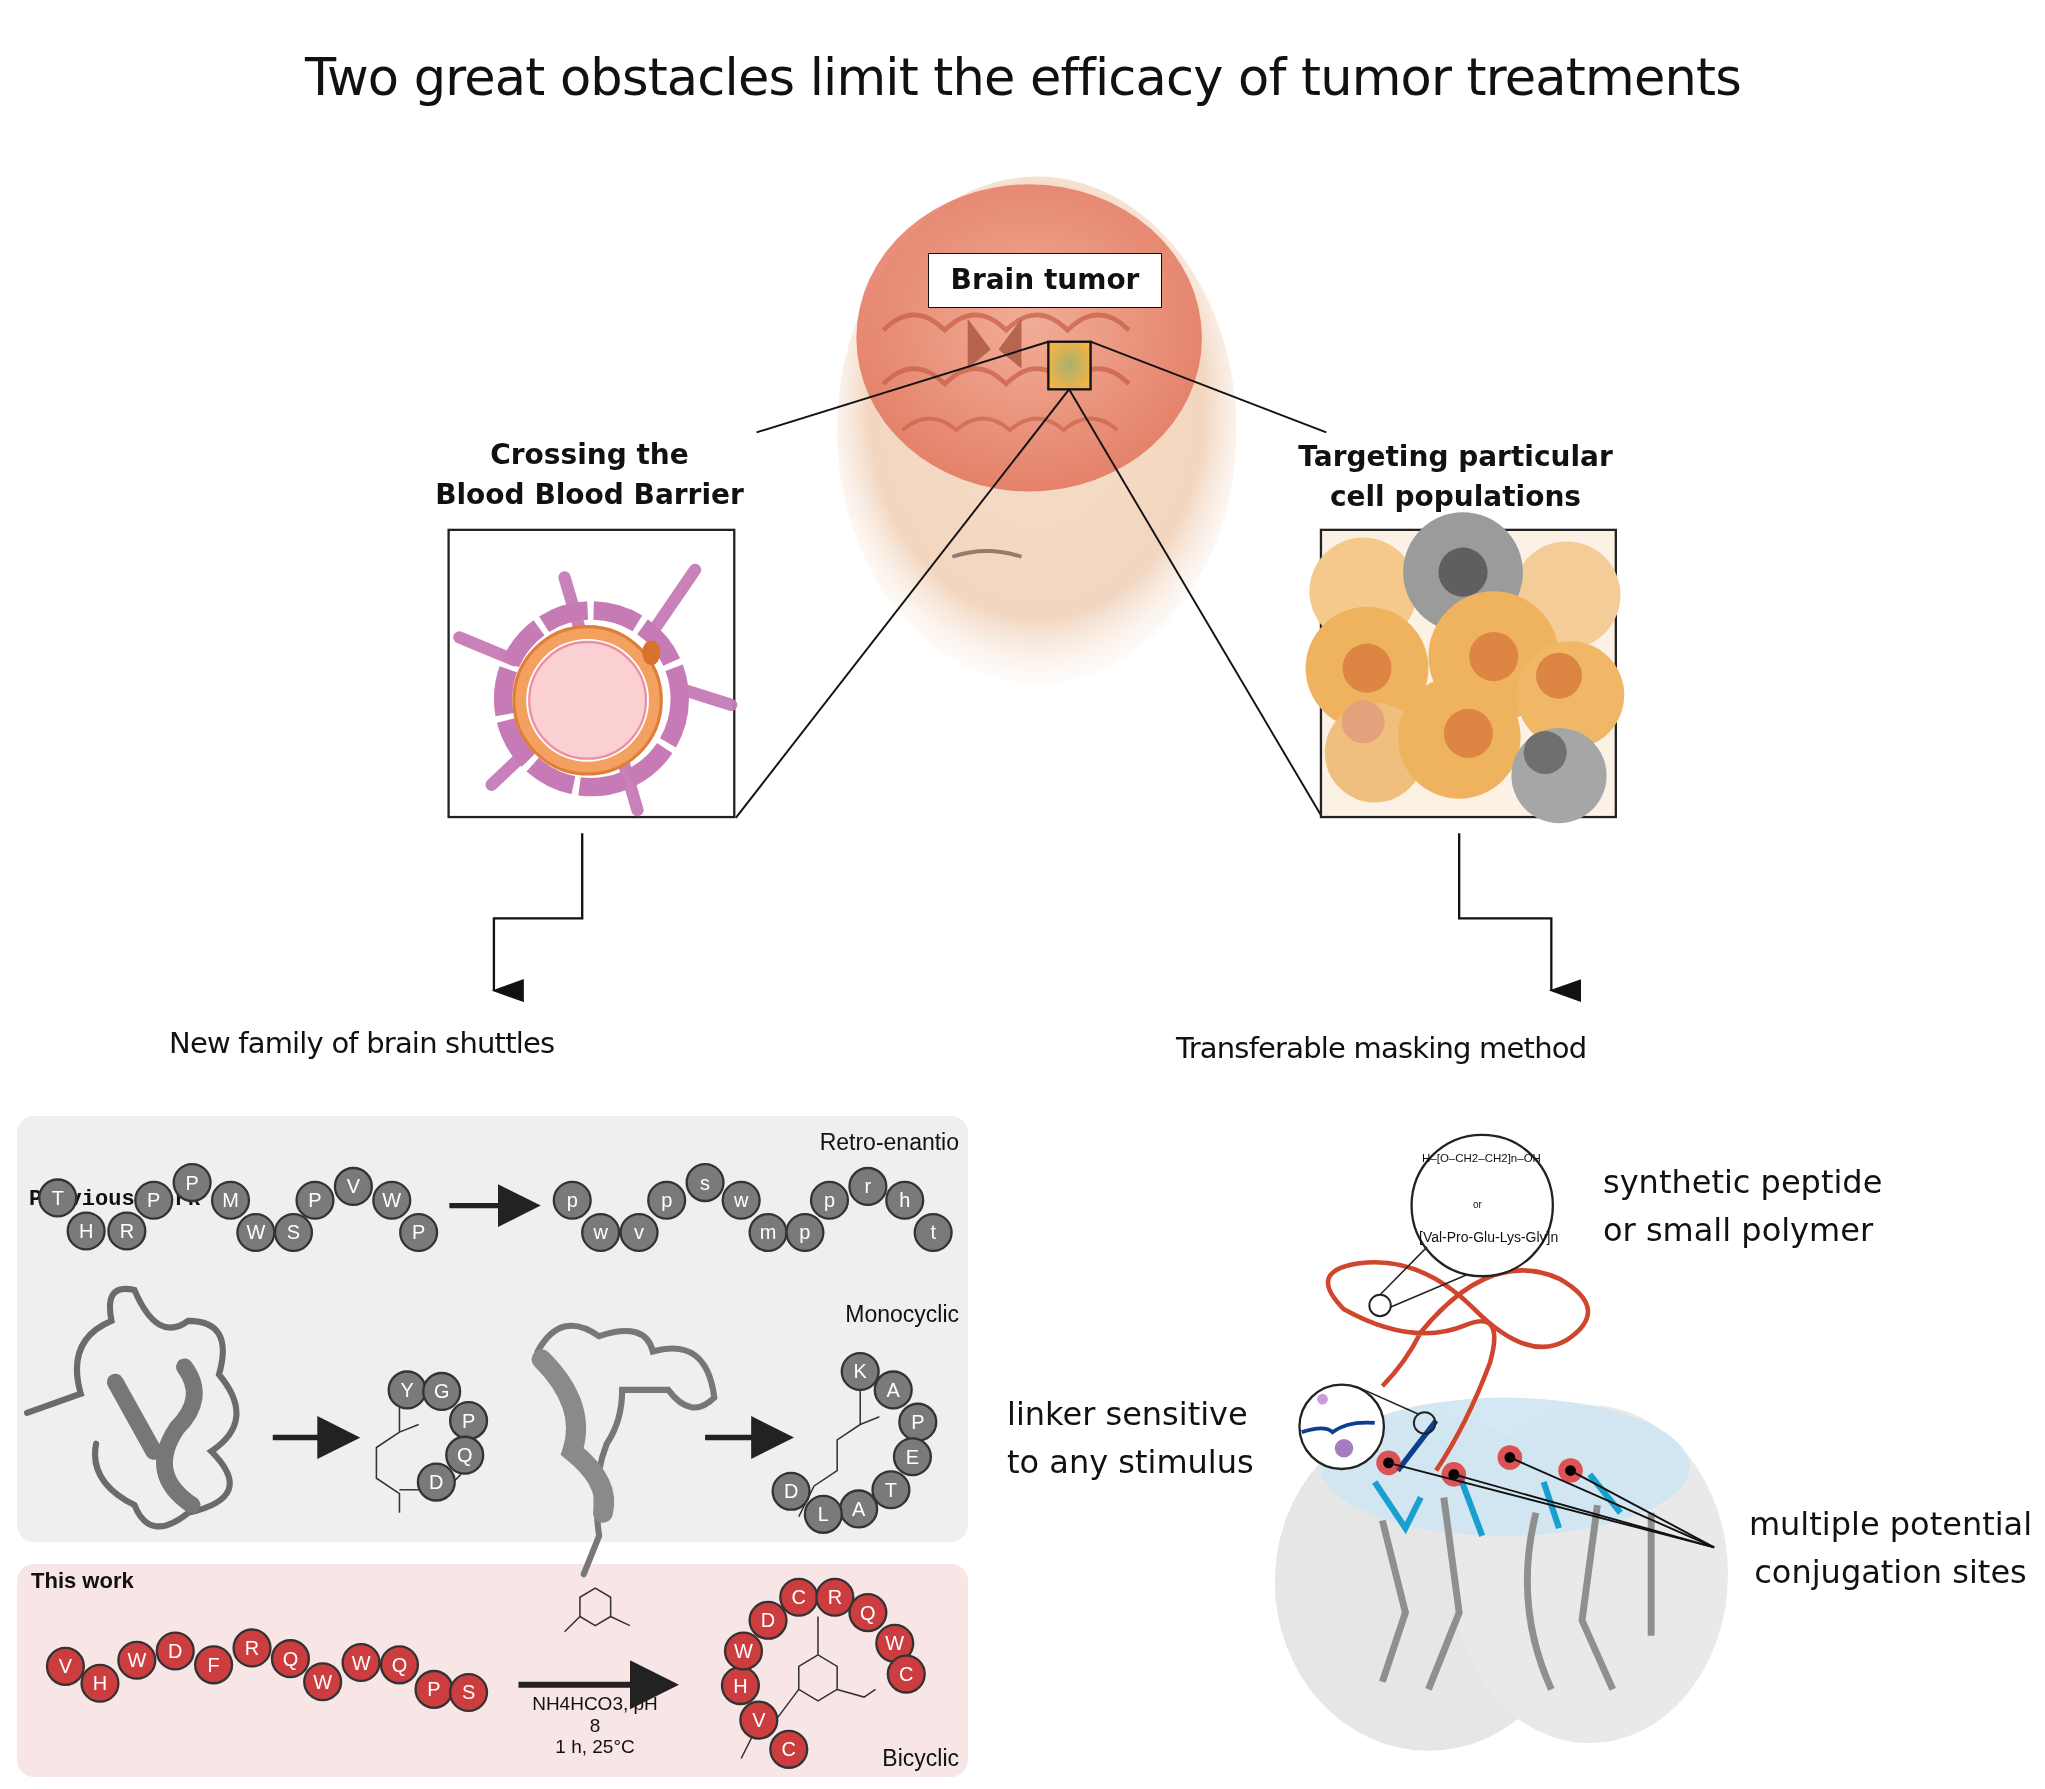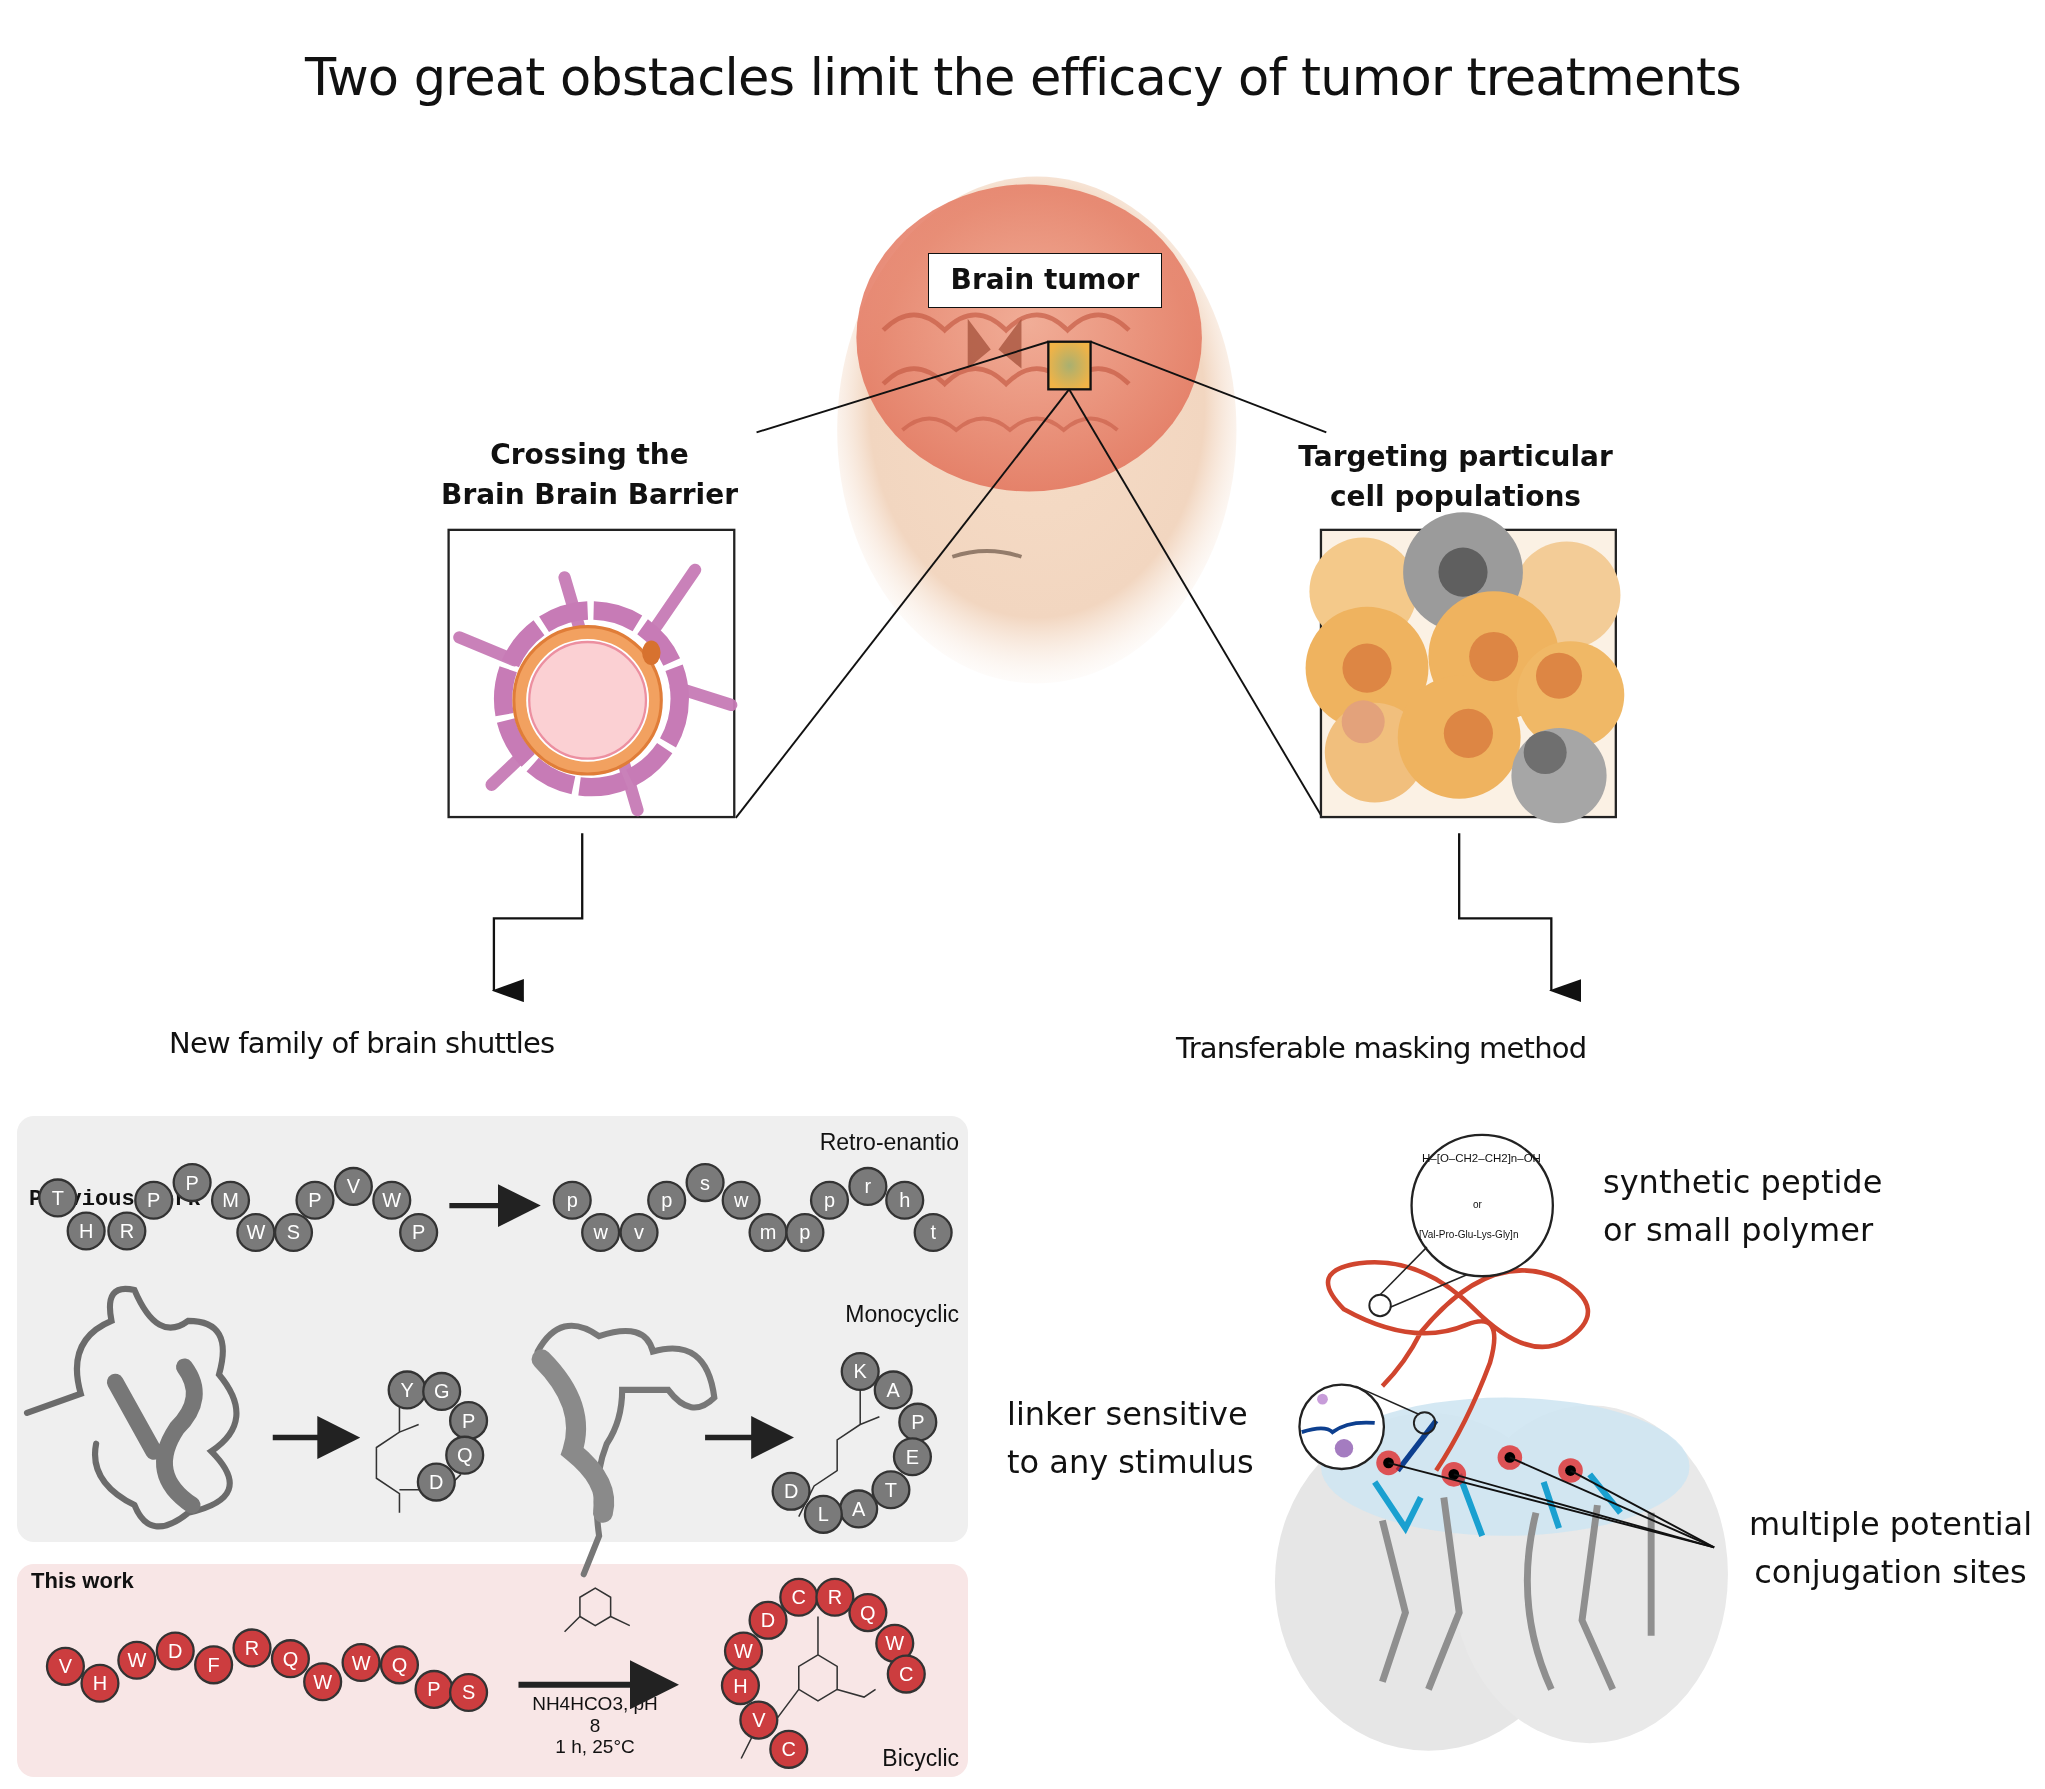--- a/index.html
+++ b/index.html
@@ -104,21 +104,21 @@
   <g stroke="#111" stroke-width="3" fill="none">
     <polyline points="758,1085 758,1196 643,1196 643,1290" marker-end="url(#arrowHead)"></polyline>
     <polyline points="1900,1085 1900,1196 2020,1196 2020,1290" marker-end="url(#arrowHead)"></polyline>
   </g>
 </svg>
 
 <div class="abs tumor-box">Brain tumor</div>
 
 <div class="abs label-bold" style="left:432px; width:315px; top:435px;">
   <div>Crossing the</div>
-  <div>Brain Brain Barrier</div>
+  <div>Blood Blood Barrier</div>
 </div>
 <div class="abs label-bold" style="left:1298px; width:315px; top:437px;">
   <div>Targeting particular</div>
   <div>cell populations</div>
 </div>
 
 <div class="abs heading" style="left:169px; top:1026px;">New family of brain shuttles</div>
 <div class="abs heading" style="left:1176px; top:1031px;">Transferable masking method</div>
 
 <div class="abs panel-gray"></div>
@@ -438,21 +438,21 @@
   <g stroke="#111" stroke-width="2.5">
     <line x1="1808" y1="1905" x2="2232" y2="2015"></line>
     <line x1="1893" y1="1920" x2="2232" y2="2015"></line>
     <line x1="1966" y1="1898" x2="2232" y2="2015"></line>
     <line x1="2045" y1="1915" x2="2232" y2="2015"></line>
   </g>
 </svg>
 
 <div class="abs small" style="left:1422px; top:1152px; font-size:11.5px;">H–[O–CH2–CH2]n–OH</div>
 <div class="abs small" style="left:1473px; top:1199px; font-size:10px;">or</div>
-<div class="abs small" style="left:1419px; top:1229px; font-size:10px;">[Val-Pro-Glu-Lys-Gly]n</div>
+<div class="abs small" style="left:1419px; top:1229px; font-size:14px;">[Val-Pro-Glu-Lys-Gly]n</div>
 
 <div class="abs label" style="left:1603px; top:1158px;">
   <div>synthetic peptide</div>
   <div>or small polymer</div>
 </div>
 <div class="abs label" style="left:1007px; top:1390px;">
   <div>linker sensitive</div>
   <div>to any stimulus</div>
 </div>
 <div class="abs label center" style="left:1737px; top:1500px; width:307px;">

